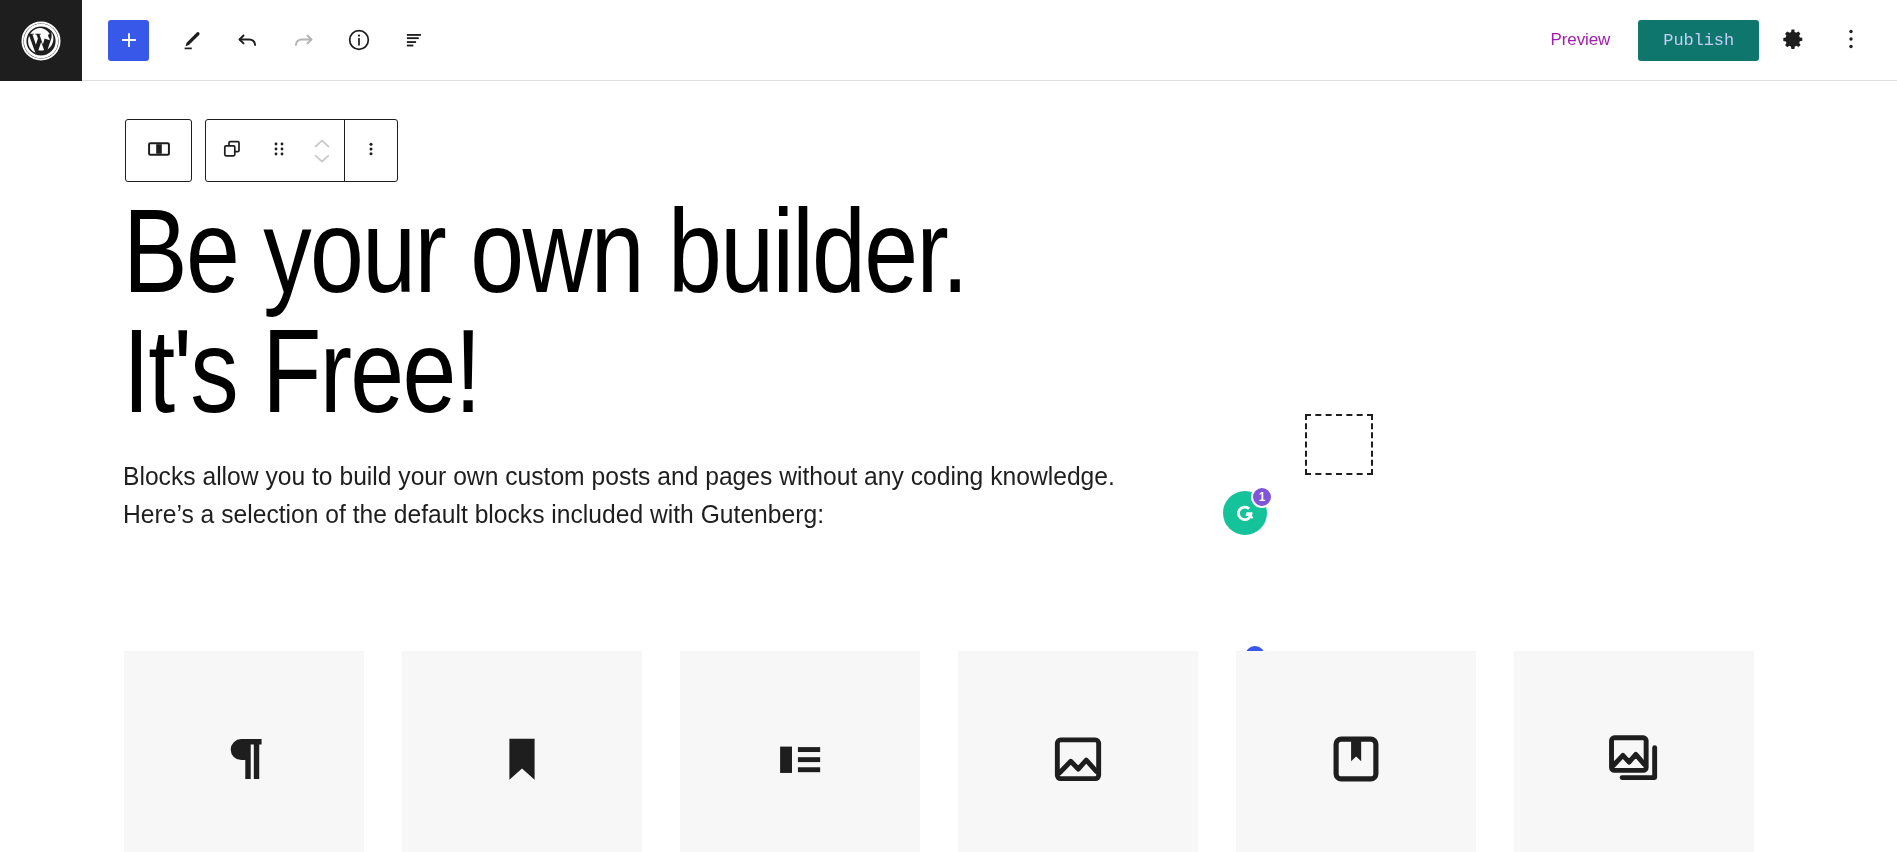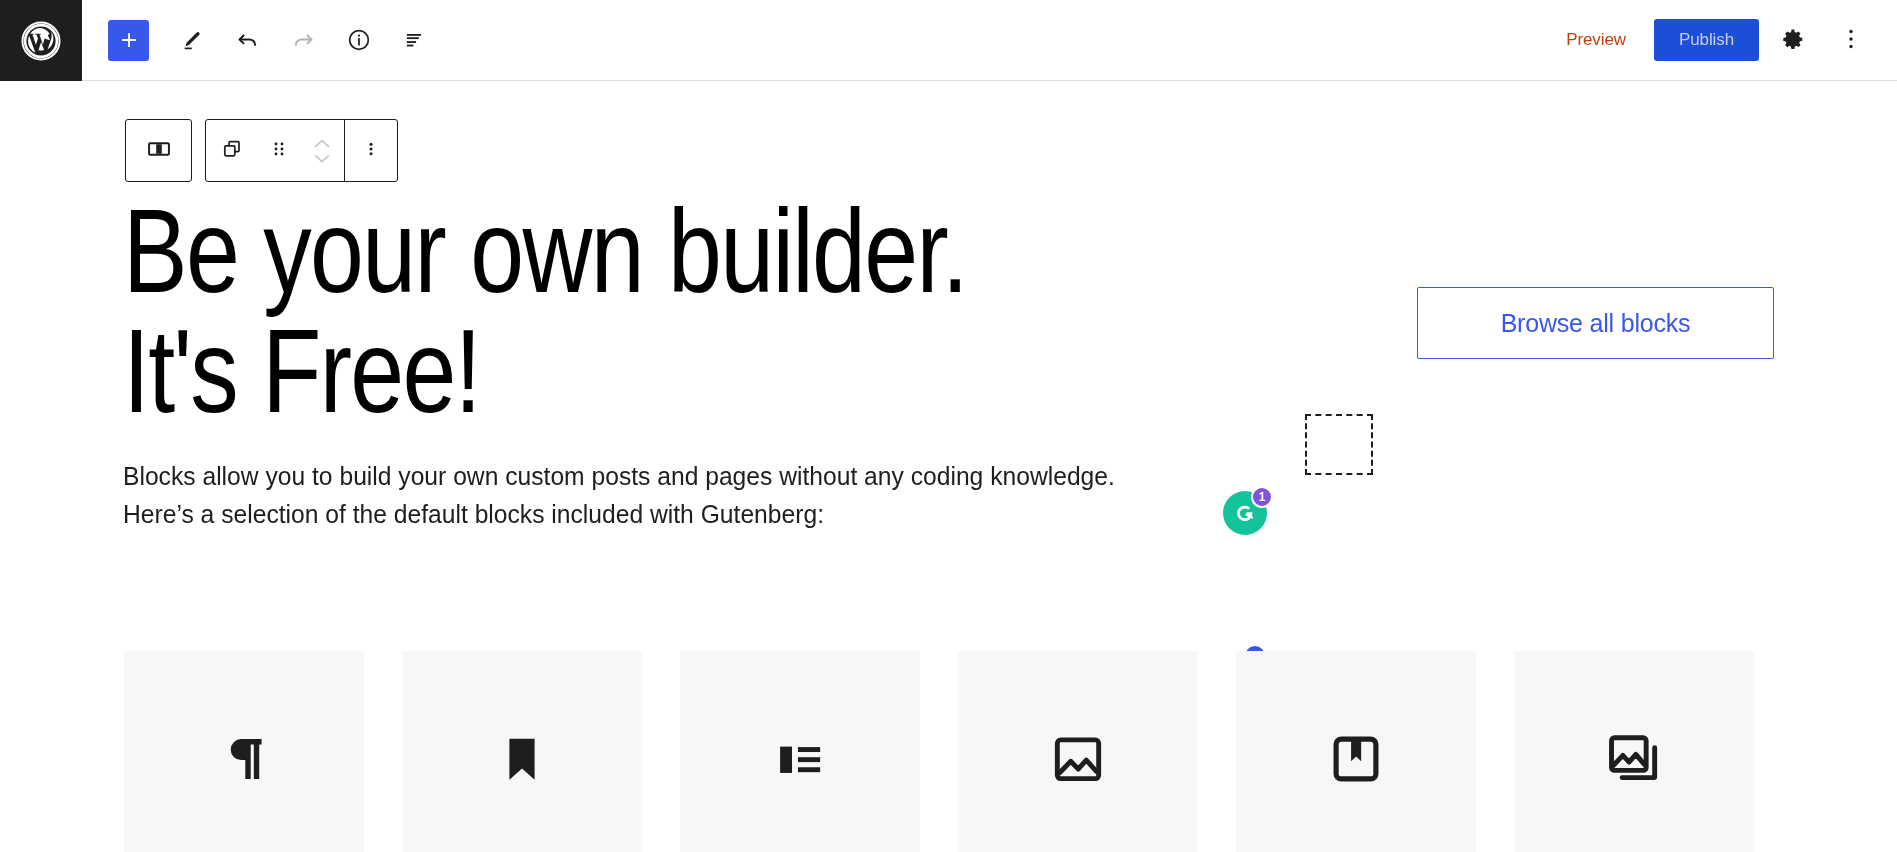--- a/index.html
+++ b/index.html
@@ -55,39 +55,39 @@
 
   .topbar-spacer { flex: 1 1 auto; }
 
   .topbar-right {
     display: flex;
     align-items: center;
     padding-right: 22px;
     gap: 0;
   }
   .preview-btn {
-    color: #c2410c;
+    color: #a21caf;
     font-size: 17px;
     background: transparent;
     border: none;
     cursor: pointer;
     padding: 10px 16px;
     font-family: "Liberation Sans", sans-serif;
     letter-spacing: -0.1px;
   }
   .publish-btn {
-    background: #1d4ed8;
+    background: #0f766e;
     color: #c3cdf5;
     border: none;
     border-radius: 3px;
     font-size: 17px;
     padding: 11px 25px;
     margin-left: 12px;
     cursor: pointer;
-    font-family: Liberation Sans, sans-serif;
+    font-family: Liberation Mono, monospace;
     letter-spacing: -0.1px;
   }
   .icon-btn {
     width: 48px; height: 48px;
     display: flex; align-items: center; justify-content: center;
     background: transparent; border: none; cursor: pointer;
     margin-left: 10px;
   }
 
   
@@ -429,21 +429,20 @@
             <circle cx="8" cy="12" r="1.5" fill="#1e1e1e"></circle>
             <circle cx="8" cy="16.8" r="1.5" fill="#1e1e1e"></circle>
           </svg>
         </span>
       </button>
     </div>
   </div>
 
   <h1 class="post-title">Be your own builder. It's Free!</h1>
 
-  <button class="browse-all-blocks">Browse all blocks</button>
 
   <div class="dashed-placeholder"></div>
 
   <div class="grammarly">
     <div class="g-circle">
       <svg width="28" height="28" viewBox="0 0 24 24">
         <path d="M18.4 11.3h-5.2v2.3h2.6a4.2 4.2 0 1 1-1.1-4.3l1.7-1.7a6.6 6.6 0 1 0 2 4.8c0-.4 0-.8-.1-1.1z" fill="#ffffff"></path>
         <path d="M13.4 13.6h2.3l2.3 2.3" fill="none" stroke="#ffffff" stroke-width="1.9" stroke-linecap="round"></path>
       </svg>
     </div>

